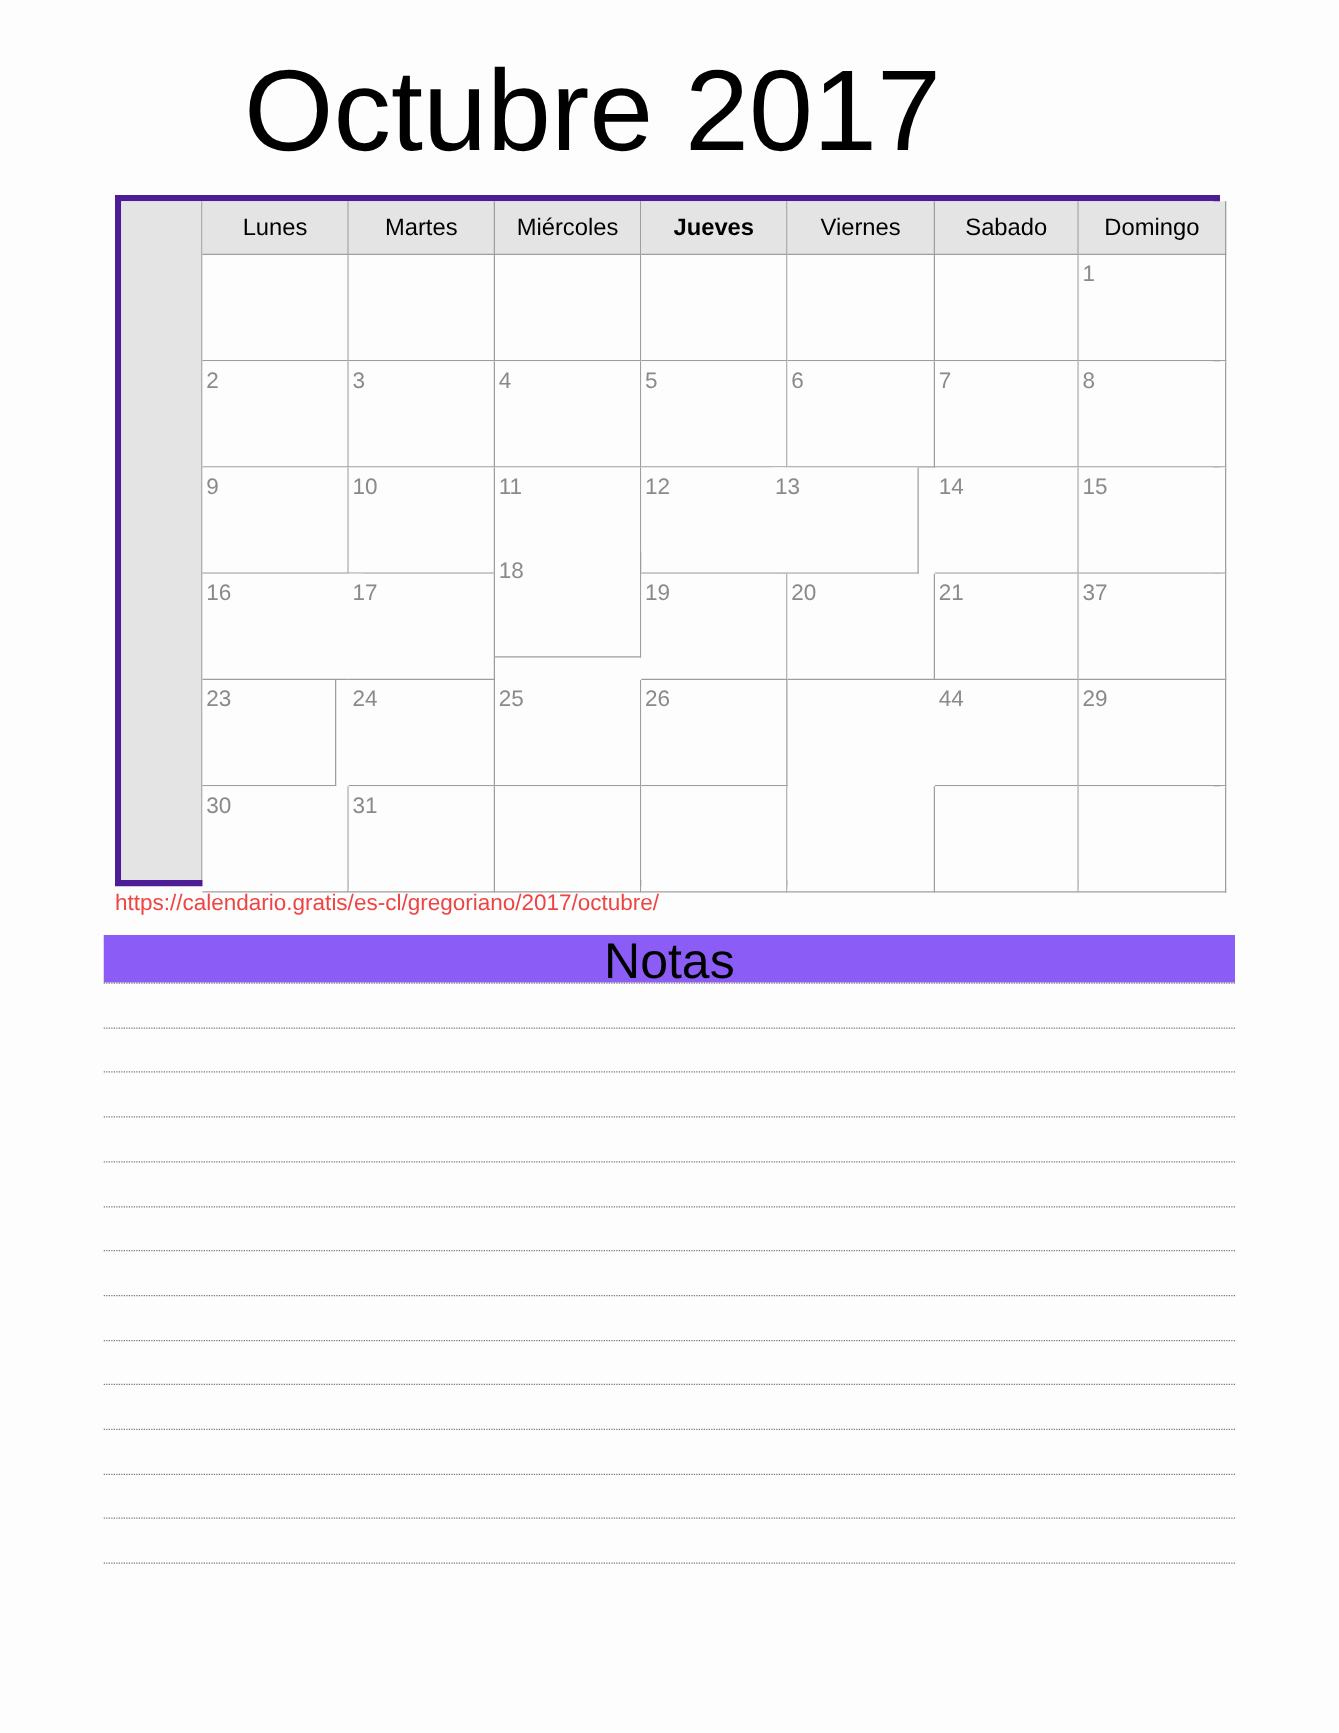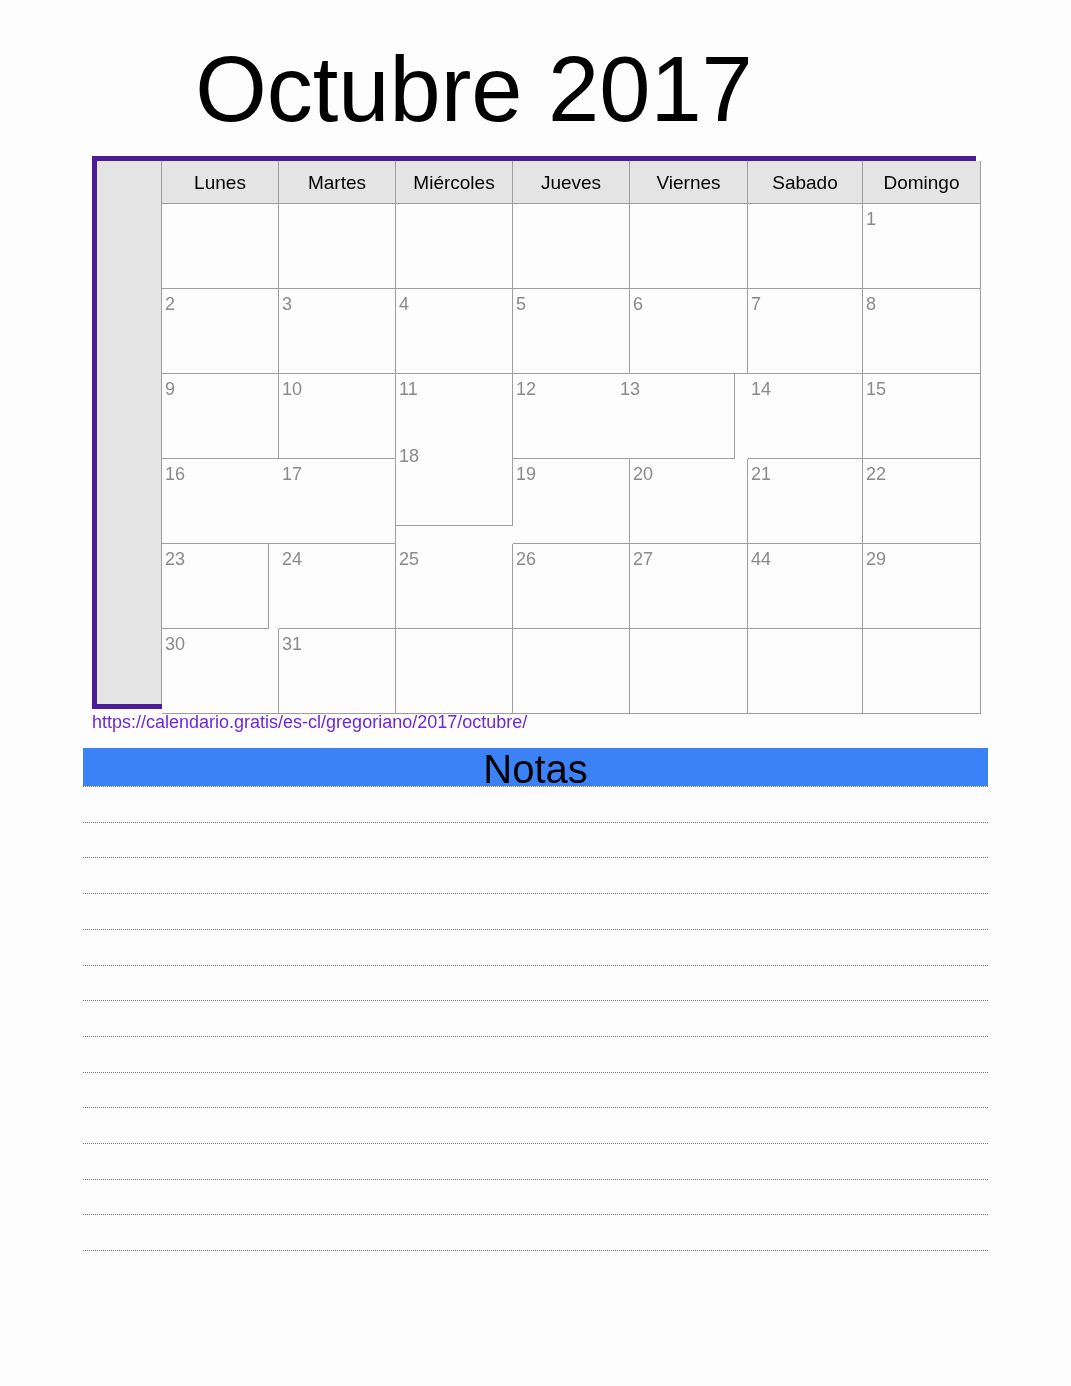--- a/index.html
+++ b/index.html
@@ -26,42 +26,42 @@
       position: absolute; top: 0; height: 43px; background: #e4e4e4;
       border-right: 1px solid #9e9e9e; border-bottom: 1px solid #9e9e9e;
       box-sizing: border-box; text-align: center; font-size: 19px; line-height: 43px; color: #000;
     }
     .cell {
       position: absolute; border-right: 1px solid #9e9e9e; border-bottom: 1px solid #9e9e9e;
       box-sizing: border-box; background: #fdfdfd;
     }
     .cell .num { position: absolute; left: 3px; top: 5px; font-size: 18px; color: #8a8a8a; }
     .url {
-      position: absolute; left: 92px; top: 712px; font-size: 18px; color: #6d28d9;
+      position: absolute; left: 92px; top: 712px; font-size: 18px; color: #ef4444;
     }
     .notas-hdr {
       position: absolute; left: 83px; top: 748px; width: 905px; height: 38px;
-      background: #3b82f6; text-align: center; font-size: 40px; line-height: 42px; color: #000;
+      background: #8b5cf6; text-align: center; font-size: 40px; line-height: 42px; color: #000;
     }
     .line {
       position: absolute; left: 83px; width: 905px; height: 0;
       border-top: 1px dotted #777;
     }
   </style>
 </head>
 <body>
 
 <div class="title">Octubre 2017</div>
 
 <div class="cal" id="cal">
   <div class="weekcol"></div>
 <div class="hdr" style="left: 65px; width: 117px;">Lunes</div>
     <div class="hdr" style="left: 182px; width: 117px;">Martes</div>
     <div class="hdr" style="left: 299px; width: 117px;">Miércoles</div>
-    <div class="hdr" style="left: 416px; width: 117px;">Jueves</div>
+    <div class="hdr" style="left: 416px; width: 117px; font-weight: bold;">Jueves</div>
     <div class="hdr" style="left: 533px; width: 118px;">Viernes</div>
     <div class="hdr" style="left: 651px; width: 115px;">Sabado</div>
     <div class="hdr" style="left: 766px; width: 118px;">Domingo</div>
     <div class="cell" style="left: 65px; top: 43px; width: 117px; height: 85px;">
       <span class="num"></span>
     </div>
     <div class="cell" style="left: 182px; top: 43px; width: 117px; height: 85px;">
       <span class="num"></span>
     </div>
     <div class="cell" style="left: 299px; top: 43px; width: 117px; height: 85px;">
@@ -133,36 +133,33 @@
     <div class="cell" style="left: 416px; top: 298px; width: 117px; height: 85px;">
       <span class="num">19</span>
     </div>
     <div class="cell" style="left: 533px; top: 298px; width: 118px; height: 85px;">
       <span class="num">20</span>
     </div>
     <div class="cell" style="left: 651px; top: 298px; width: 115px; height: 85px;">
       <span class="num">21</span>
     </div>
     <div class="cell" style="left: 766px; top: 298px; width: 118px; height: 85px;">
-      <span class="num">22</span>
+      <span class="num">37</span>
     </div>
     <div class="cell" style="left: 65px; top: 383px; width: 107px; height: 85px;">
       <span class="num">23</span>
     </div>
     <div class="cell" style="left: 182px; top: 383px; width: 117px; height: 85px;">
       <span class="num">24</span>
     </div>
     <div class="cell" style="left: 299px; top: 383px; width: 117px; height: 85px;">
       <span class="num">25</span>
     </div>
     <div class="cell" style="left: 416px; top: 383px; width: 117px; height: 85px;">
       <span class="num">26</span>
-    </div>
-    <div class="cell" style="left: 533px; top: 383px; width: 118px; height: 85px;">
-      <span class="num">27</span>
     </div>
     <div class="cell" style="left: 651px; top: 383px; width: 115px; height: 85px;">
       <span class="num">44</span>
     </div>
     <div class="cell" style="left: 766px; top: 383px; width: 118px; height: 85px;">
       <span class="num">29</span>
     </div>
     <div class="cell" style="left: 65px; top: 468px; width: 117px; height: 85px;">
       <span class="num">30</span>
     </div>

